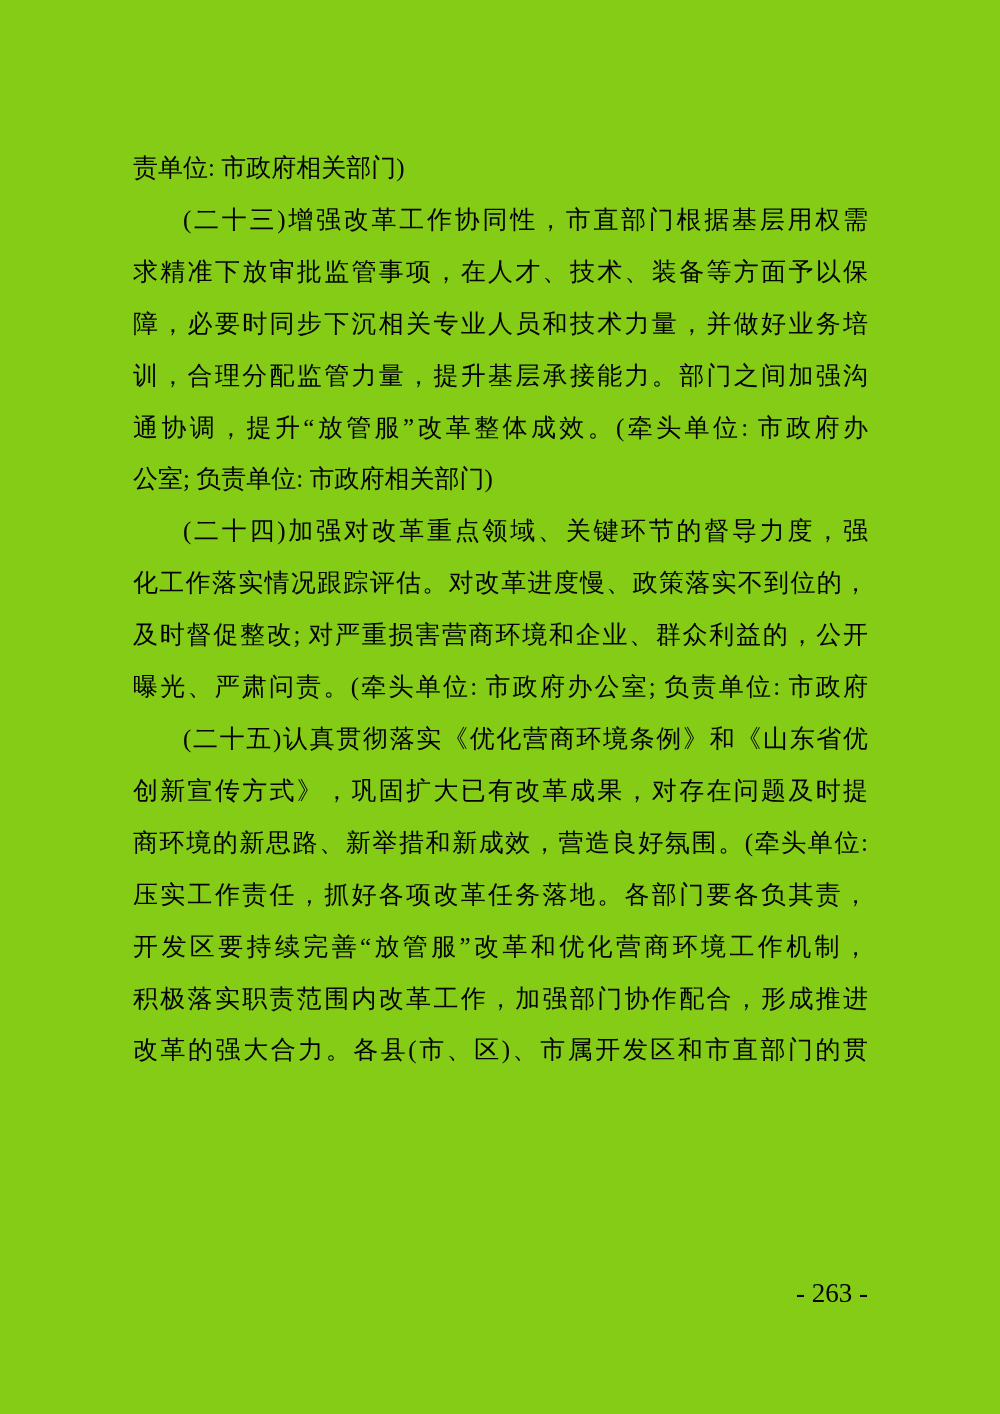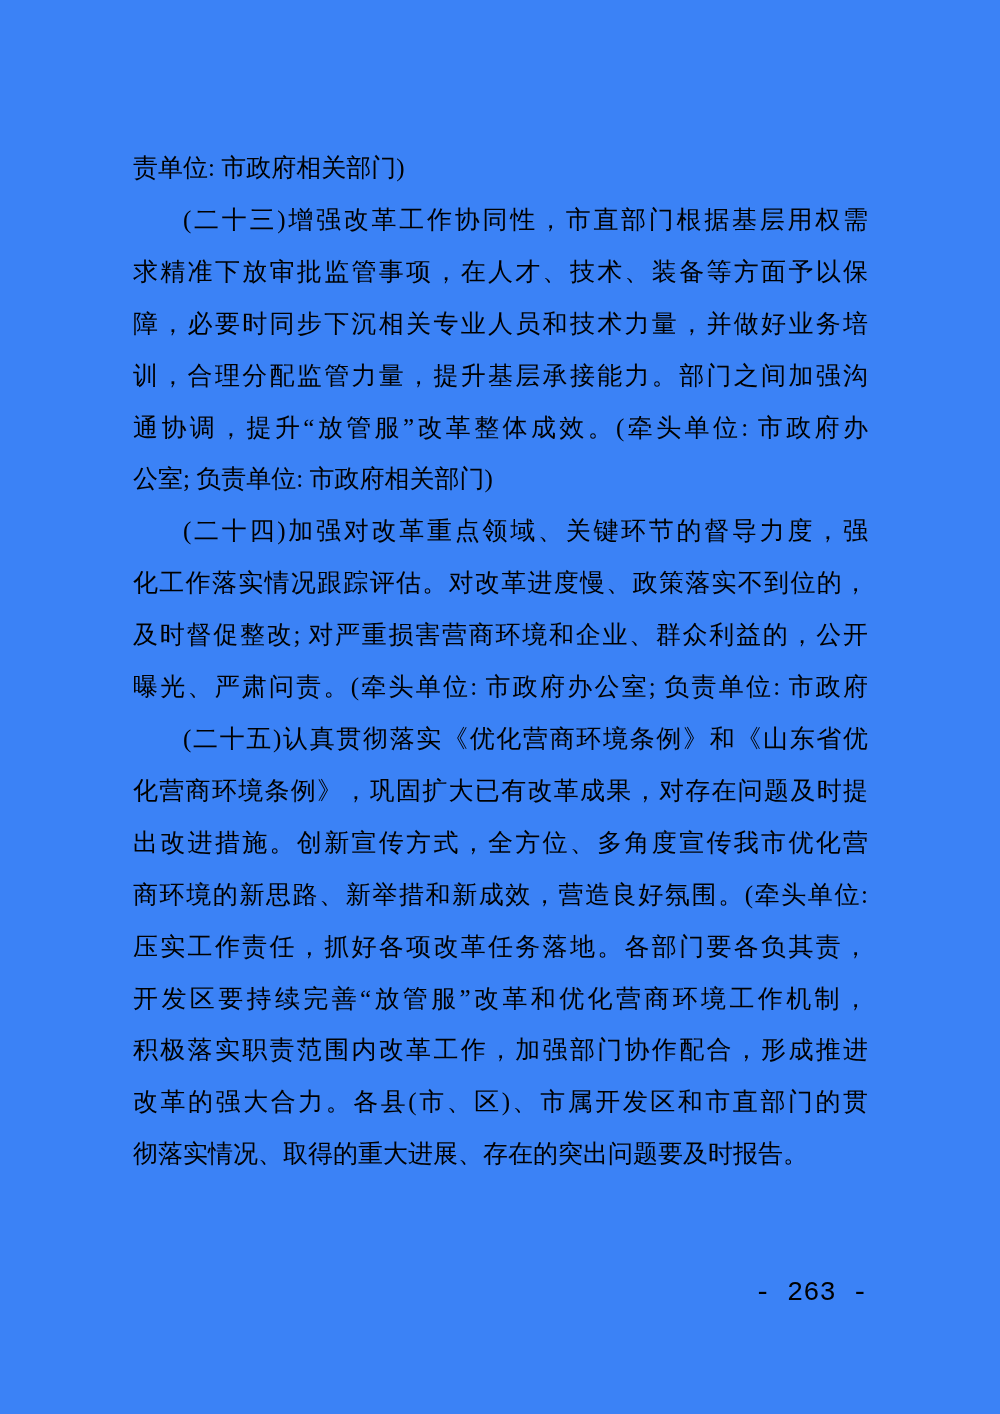--- a/index.html
+++ b/index.html
@@ -4,21 +4,21 @@
 <style>
   html, body {
     margin: 0;
     padding: 0;
     background: #ffffff;
   }
   .page {
     position: relative;
     width: 1000px;
     height: 1414px;
-    background: #3b82f6;
+    background: #84cc16;
     color: #000000;
     font-family: "Liberation Serif", serif;
     overflow: hidden;
   }
   .text-block {
     position: absolute;
     left: 133px;
     top: 142px;
     width: 735px;
     font-size: 25px;
@@ -34,44 +34,42 @@
   }
   .line.indent {
     text-indent: 2em;
   }
   .page-number {
     position: absolute;
     right: 132px;
     top: 1278px;
     font-size: 27px;
     line-height: 30px;
-    font-family: Liberation Mono, monospace;
+    font-family: Liberation Serif, serif;
     color: #000000;
   }
 </style>
 </head>
 <body>
 
 <div class="page">
   <div class="text-block" id="lines-container">
       <div class="line">责单位: 市政府相关部门)</div>
       <div class="line justify indent">(二十三)增强改革工作协同性，市直部门根据基层用权需</div>
       <div class="line justify">求精准下放审批监管事项，在人才、技术、装备等方面予以保</div>
       <div class="line justify">障，必要时同步下沉相关专业人员和技术力量，并做好业务培</div>
       <div class="line justify">训，合理分配监管力量，提升基层承接能力。部门之间加强沟</div>
       <div class="line justify">通协调，提升“放管服”改革整体成效。(牵头单位: 市政府办</div>
       <div class="line">公室; 负责单位: 市政府相关部门)</div>
       <div class="line justify indent">(二十四)加强对改革重点领域、关键环节的督导力度，强</div>
       <div class="line justify">化工作落实情况跟踪评估。对改革进度慢、政策落实不到位的，</div>
       <div class="line justify">及时督促整改; 对严重损害营商环境和企业、群众利益的，公开</div>
       <div class="line justify">曝光、严肃问责。(牵头单位: 市政府办公室; 负责单位: 市政府</div>
       <div class="line justify indent">(二十五)认真贯彻落实《优化营商环境条例》和《山东省优</div>
-      <div class="line justify">化营商环境条例》，巩固扩大已有改革成果，对存在问题及时提</div>
-      <div class="line justify">出改进措施。创新宣传方式，全方位、多角度宣传我市优化营</div>
+      <div class="line justify">创新宣传方式》，巩固扩大已有改革成果，对存在问题及时提</div>
       <div class="line justify">商环境的新思路、新举措和新成效，营造良好氛围。(牵头单位:</div>
       <div class="line justify">压实工作责任，抓好各项改革任务落地。各部门要各负其责，</div>
       <div class="line justify">开发区要持续完善“放管服”改革和优化营商环境工作机制，</div>
       <div class="line justify">积极落实职责范围内改革工作，加强部门协作配合，形成推进</div>
       <div class="line justify">改革的强大合力。各县(市、区)、市属开发区和市直部门的贯</div>
-      <div class="line">彻落实情况、取得的重大进展、存在的突出问题要及时报告。</div>
     </div>
   <div class="page-number">- 263 -</div>
 </div>
 
 </body></html>

